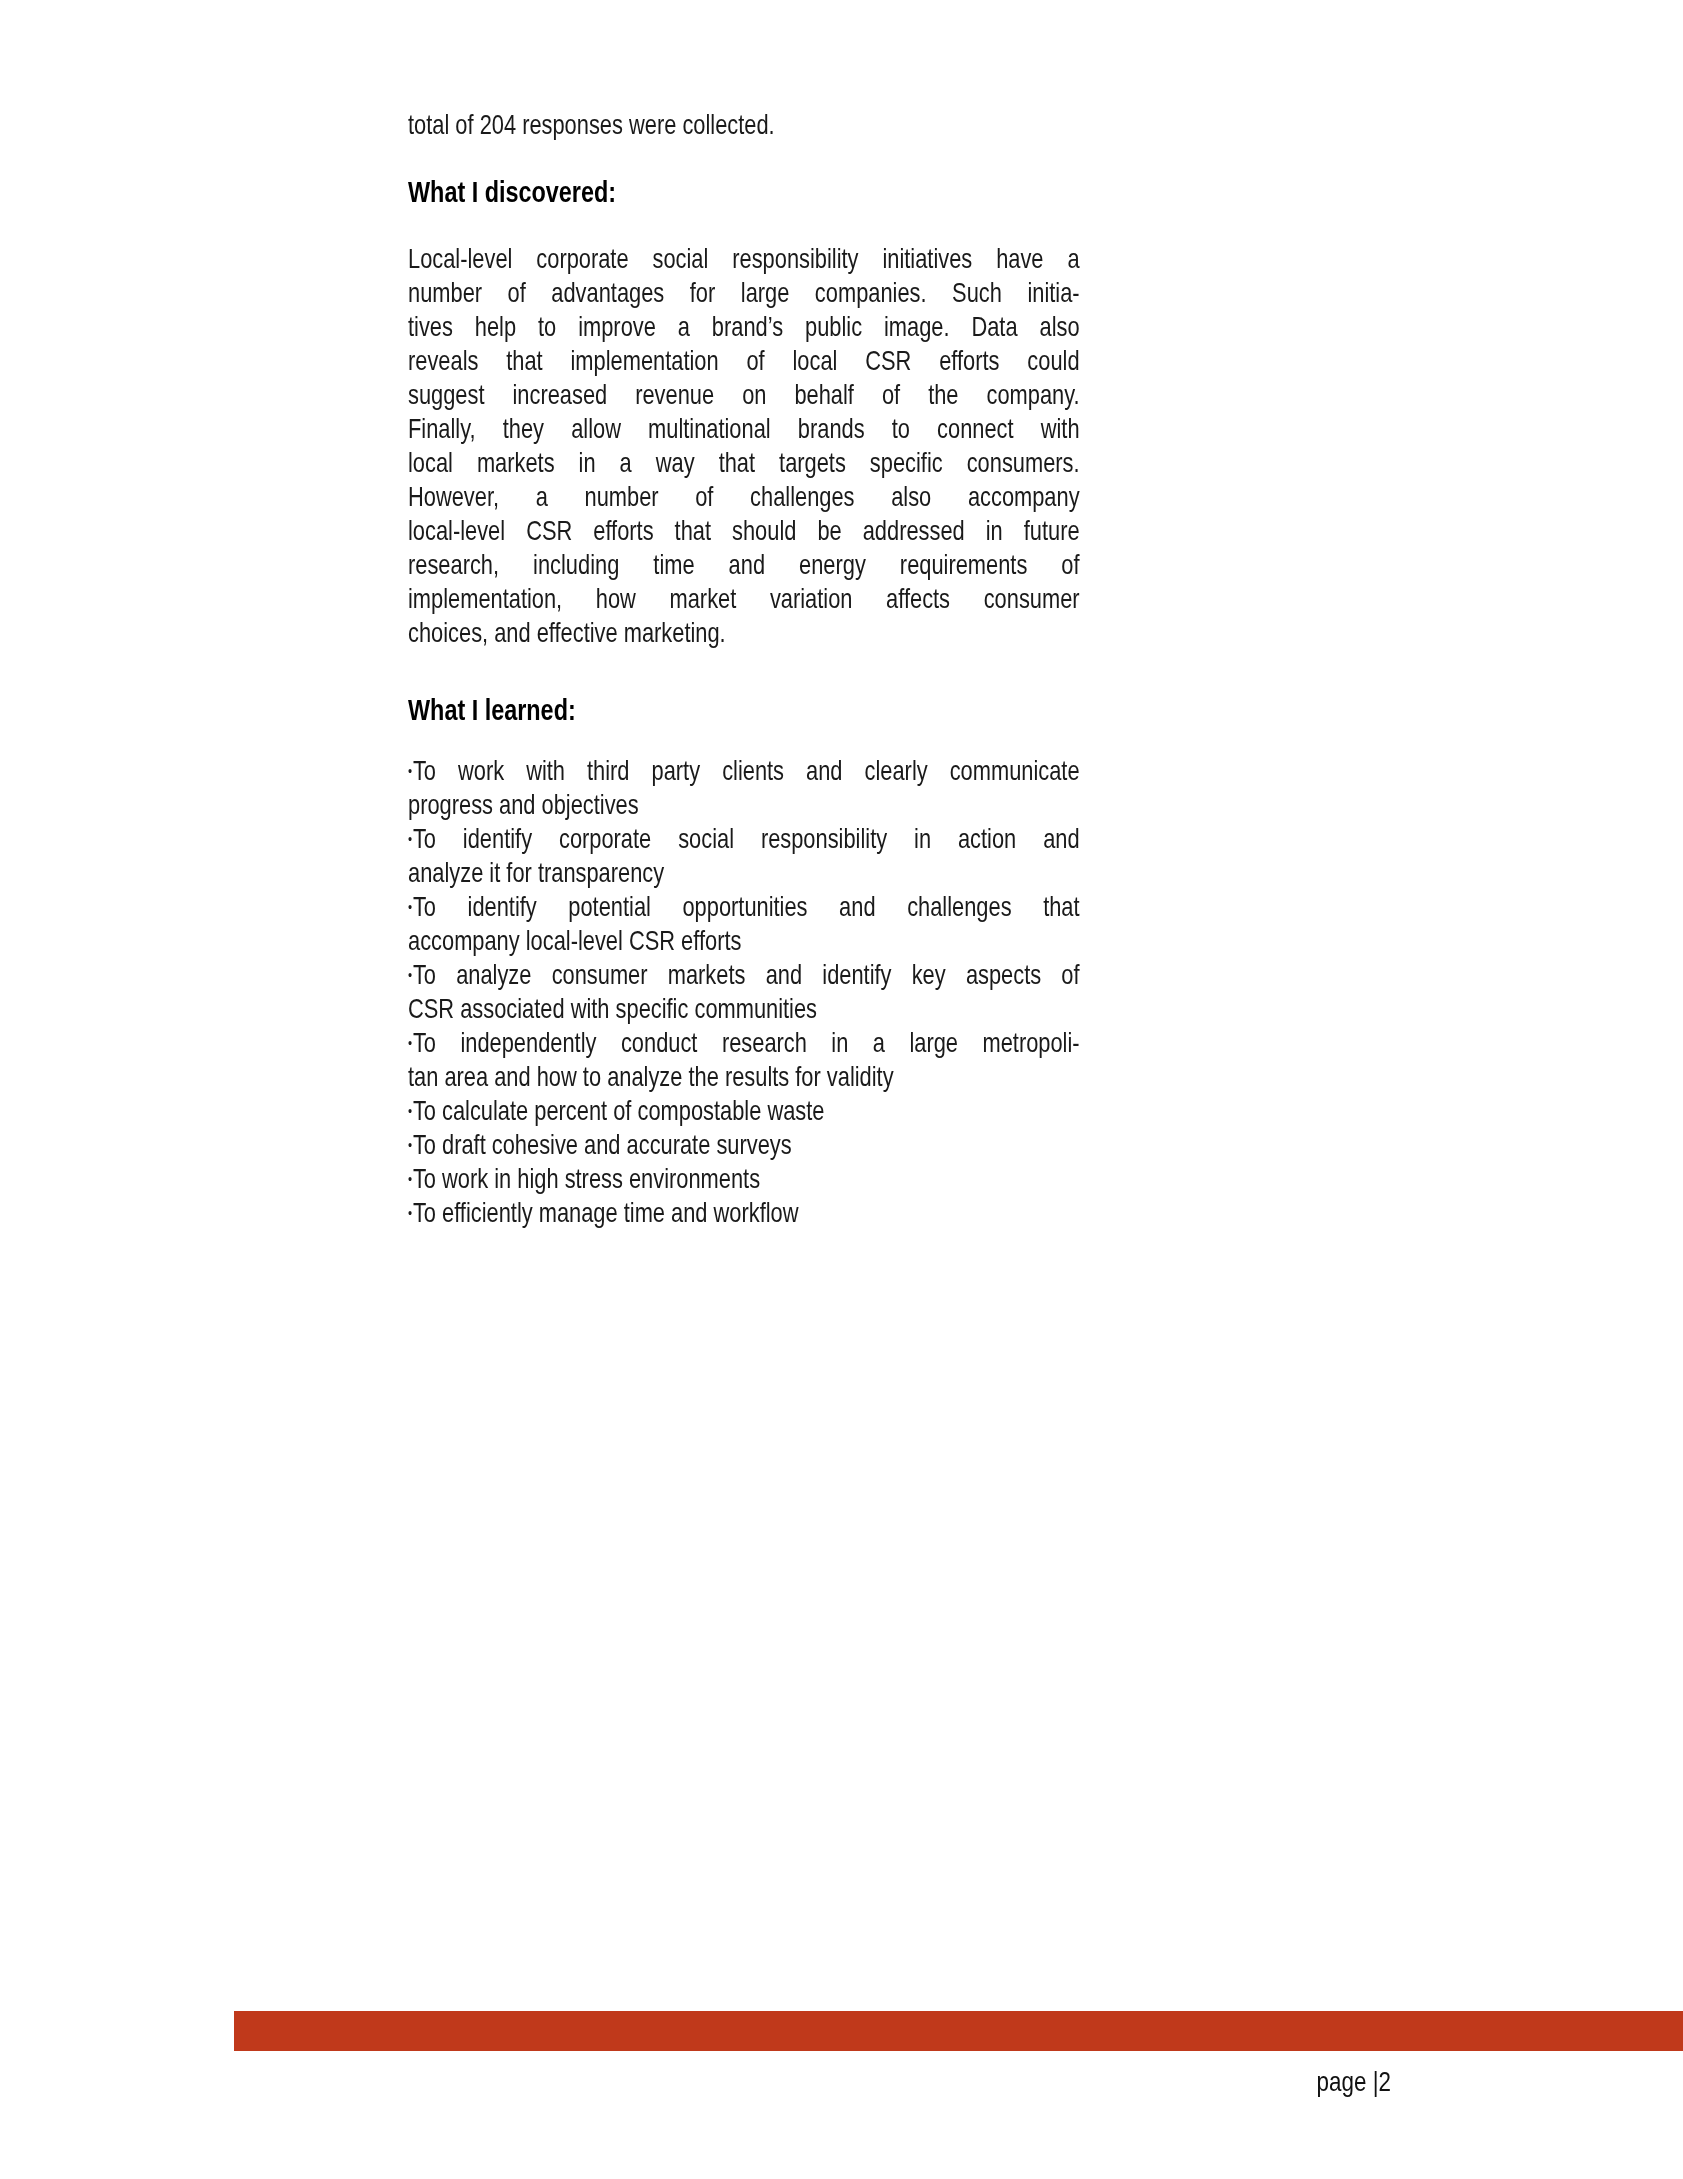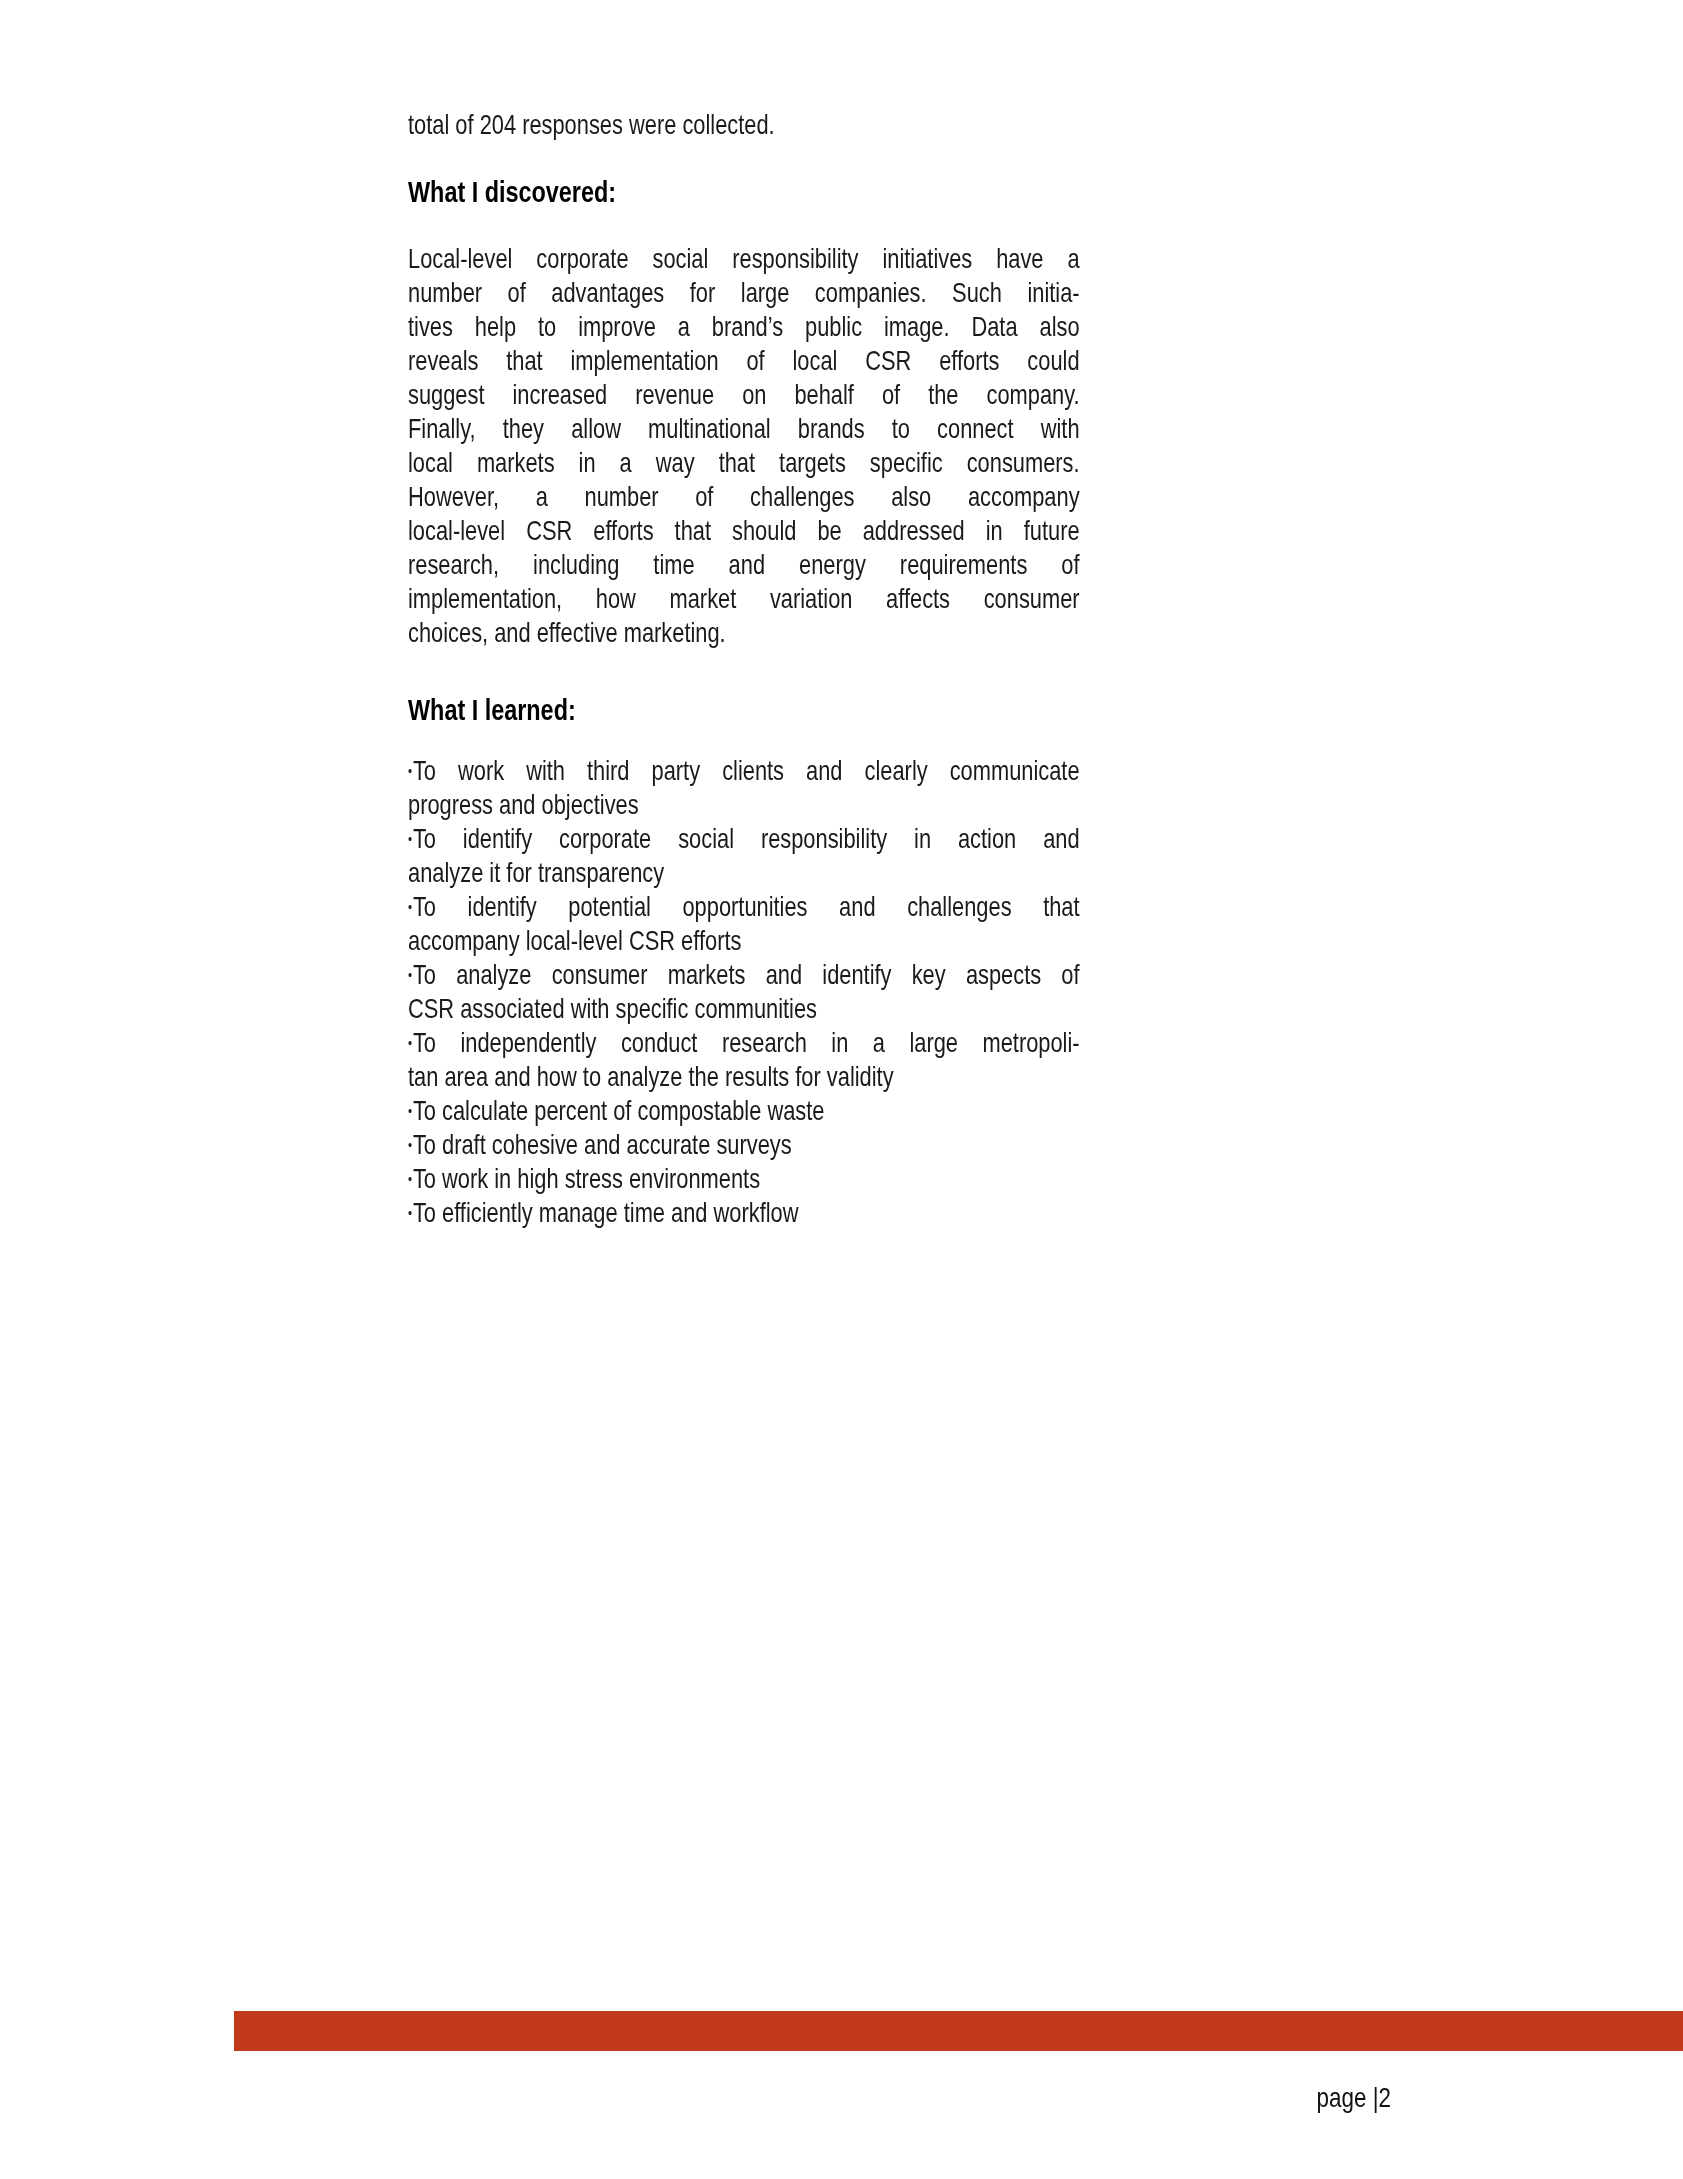--- a/index.html
+++ b/index.html
@@ -50,21 +50,20 @@
     width: 1449px;
     height: 40px;
   }
   .pagenum {
     position: absolute;
     top: 2065px;
     right: 292px;
     font-size: 28px;
     line-height: 34px;
     color: #111111;
-    margin-top: 16px;
   }
   .cond-r {
     display: inline-block;
     transform: scaleX(0.8);
     transform-origin: right center;
   }
 </style>
 </head>
 <body>
 

